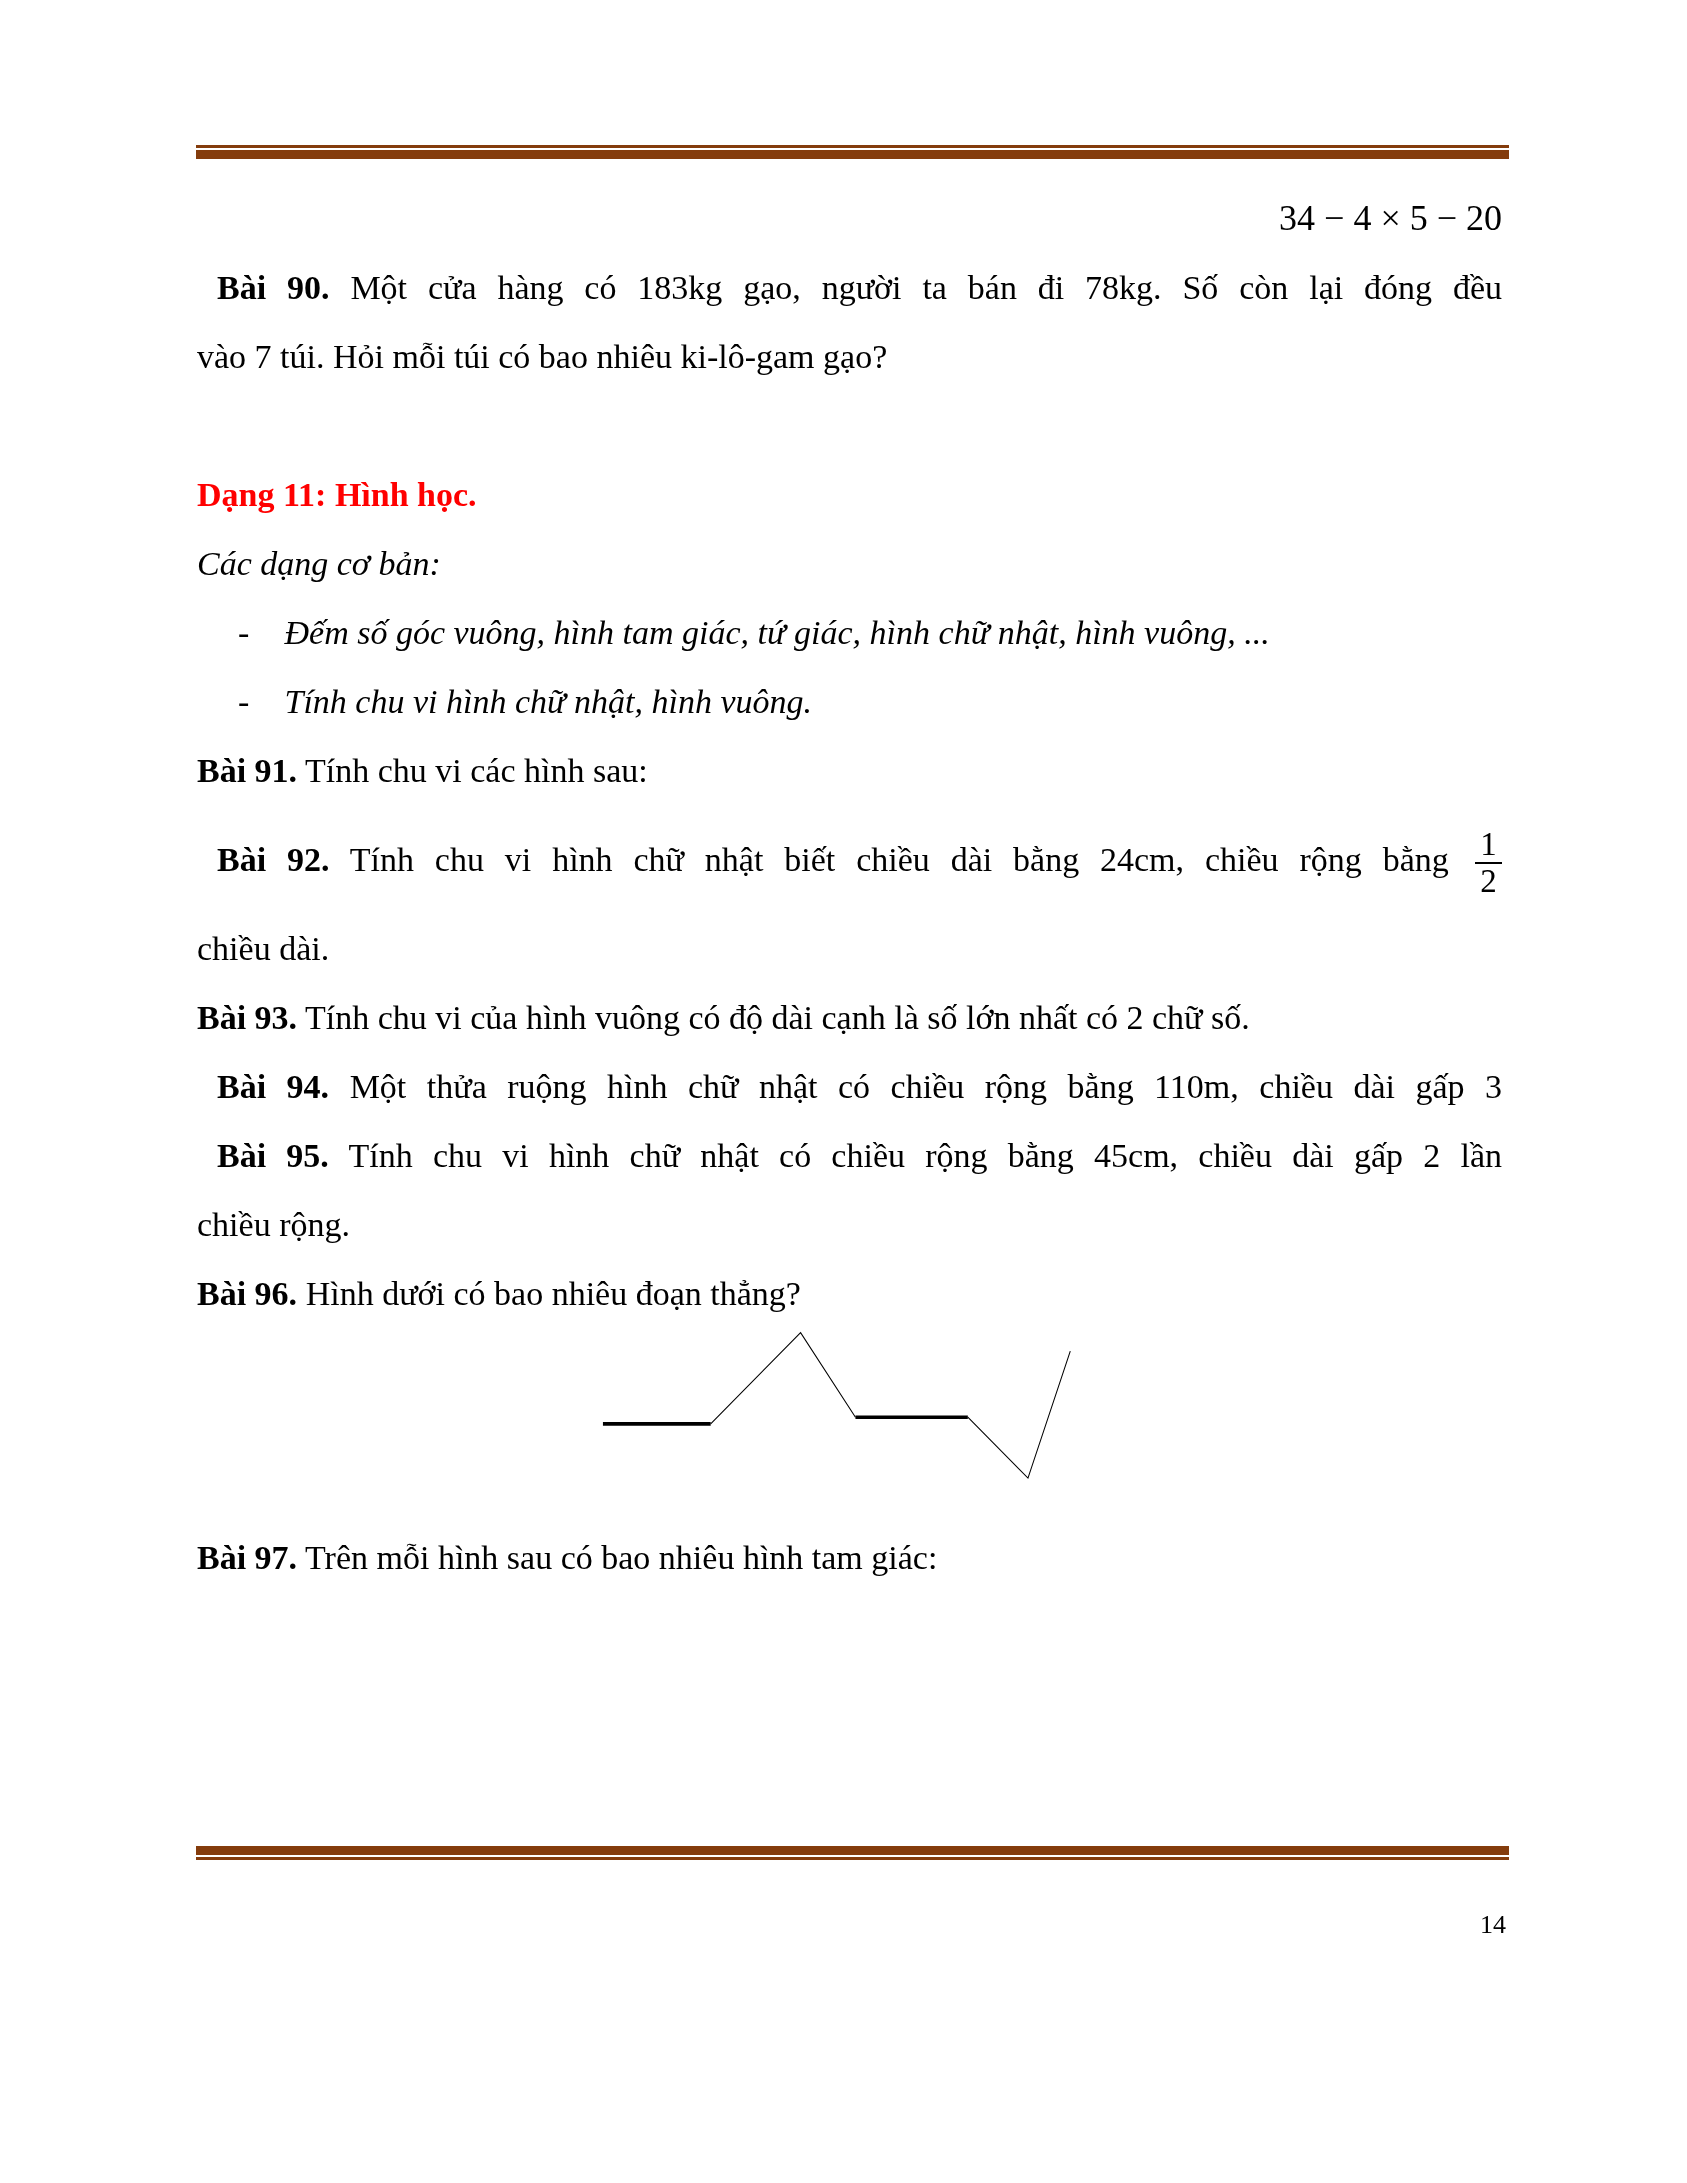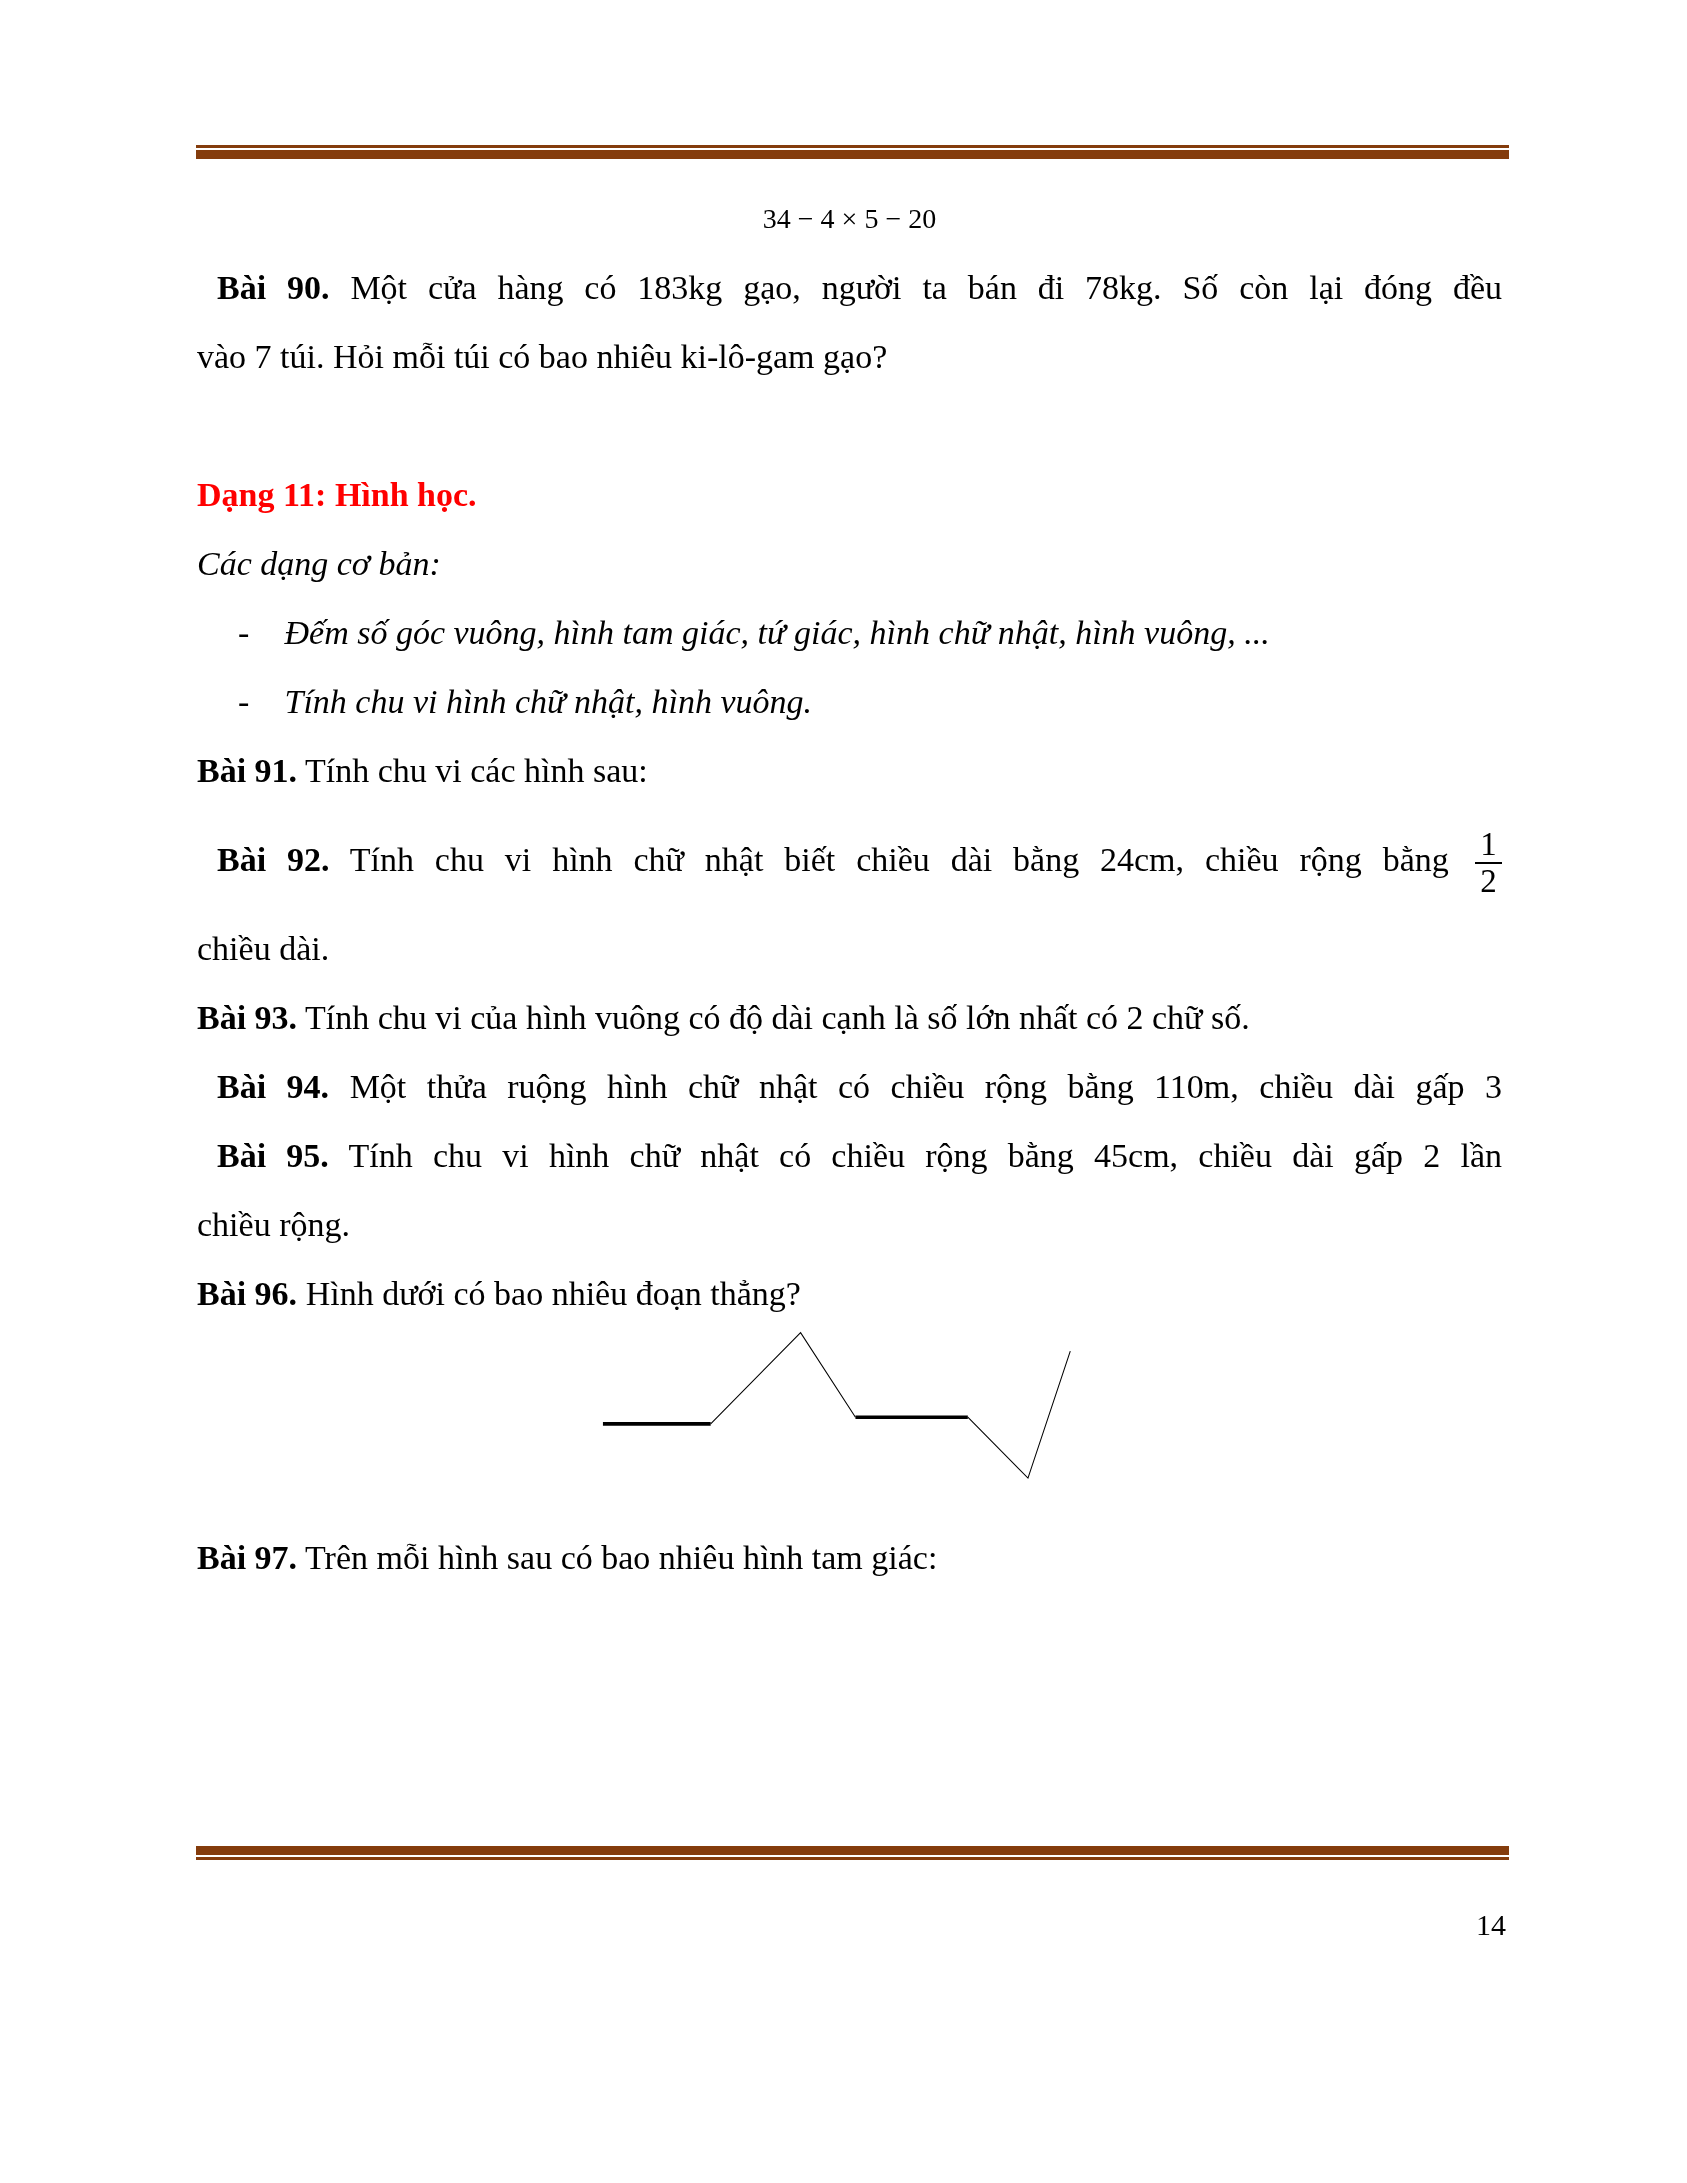--- a/index.html
+++ b/index.html
@@ -18,39 +18,39 @@
   #top-rule-thick   { top:150px; }
   #bottom-rule-thick{ top:1846px; }
   #bottom-rule-thin { top:1857px; }
 
   .content {
     position:absolute; left:197px; top:184px; width:1305px;
     font-size:34px;
   }
   .line { height:69px; line-height:69px; white-space:nowrap; }
   .just { text-align:justify; text-align-last:justify; white-space:normal; overflow:hidden;margin-left:20px; }
-  .center { text-align:center; white-space:normal; font-size:28px; }
+  .center { text-align:right; white-space:normal; font-size:36px; }
   .b { font-weight:bold; }
   .i { font-style:italic; }
   .heading { font-weight:bold; }
   .bullet { padding-left:41px; }
   .dash { display:inline-block; width:38px; font-style:italic; }
   .line-b92 { height:109px; line-height:109px; }
   .frac {
     display:inline-block; vertical-align:middle; text-align:center;
     font-size:33px; line-height:1.08; margin-left:5.3px;
   }
   .frac .num, .frac .den { display:block; padding:0 5.3px; }
   .frac .den { border-top:2px solid #000; }
   .fig { height:195px; position:relative; }
   .fig svg { position:absolute; left:0; top:0; }
   .fig polyline { fill:none; stroke:#000; stroke-linecap:butt; }
   .pageno {
     position:absolute; top:1908px; right:181px;
-    font-size:30px; line-height:34px;
+    font-size:26px; line-height:34px;
   }
 </style>
 </head>
 <body>
 
 <div class="rule rule-thin" id="top-rule-thin" style="background: rgb(132, 60, 12);"></div>
 <div class="rule rule-thick" id="top-rule-thick" style="background: rgb(132, 60, 12);"></div>
 <div class="rule rule-thick" id="bottom-rule-thick" style="background: rgb(132, 60, 12);"></div>
 <div class="rule rule-thin" id="bottom-rule-thin" style="background: rgb(132, 60, 12);"></div>
 

